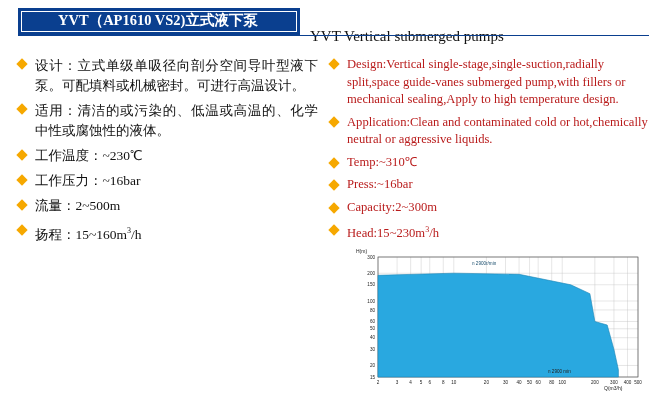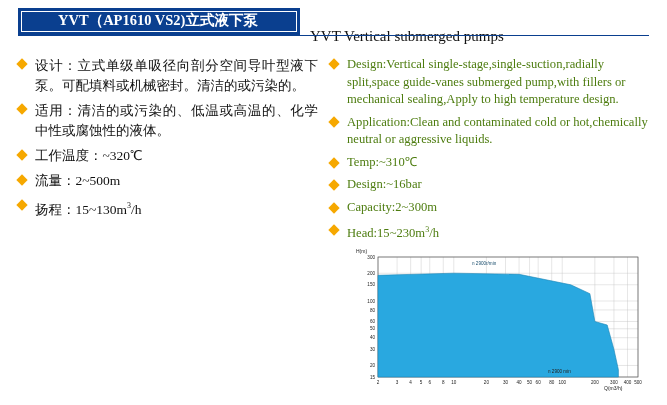--- a/index.html
+++ b/index.html
@@ -113,21 +113,21 @@
     font-family: "Liberation Serif", serif;
     font-size: 13.5px;
     line-height: 20px;
     color: #111111;
     text-align: justify;
   }
   .txt-en {
     font-family: "Liberation Serif", serif;
     font-size: 12.6px;
     line-height: 17.5px;
-    color: #4d7c0f;
+    color: #b91c1c;
     text-align: left;
   }
   sup {
     font-size: 8px;
     vertical-align: super;
   }
 
   
   .chart-wrap {
     position: absolute;
@@ -149,42 +149,46 @@
   </div>
   <div class="header-title-cn">YVT（AP1610  VS2)立式液下泵</div>
   <div class="header-title-en">YVT Vertical submerged pumps</div>
   <div class="header-rule"></div>
 </div>
 
 <div class="col col-left">
 
   <div class="item">
     <span class="bullet"></span>
-    <div class="txt-cn">设计：立式单级单吸径向剖分空间导叶型液下泵。可配填料或机械密封。清洁的或污染的。</div>
+    <div class="txt-cn">设计：立式单级单吸径向剖分空间导叶型液下泵。可配填料或机械密封。可进行高温设计。</div>
   </div>
 
   <div class="item">
     <span class="bullet"></span>
     <div class="txt-cn">适用：清洁的或污染的、低温或高温的、化学中性或腐蚀性的液体。</div>
   </div>
 
   <div class="item">
     <span class="bullet small"></span>
-    <div class="txt-cn">工作温度：~320℃</div>
-  </div>
-
+    <div class="txt-cn">工作温度：~230℃</div>
+  </div>
+
+  <div class="item">
+    <span class="bullet small"></span>
+    <div class="txt-cn">工作压力：~16bar</div>
+  </div>
 
   <div class="item">
     <span class="bullet small"></span>
     <div class="txt-cn">流量：2~500m</div>
   </div>
 
   <div class="item">
     <span class="bullet small"></span>
-    <div class="txt-cn"><span>扬程：15~130m</span><sup>3</sup><span>/h</span></div>
+    <div class="txt-cn"><span>扬程：15~160m</span><sup>3</sup><span>/h</span></div>
   </div>
 
 </div>
 
 <div class="col col-right">
 
   <div class="item">
     <span class="bullet"></span>
     <div class="txt-en">Design:Vertical single-stage,single-suction,radially split,space guide-vanes submerged pump,with fillers or mechanical sealing,Apply to high temperature design.</div>
   </div>
@@ -194,21 +198,21 @@
     <div class="txt-en">Application:Clean and contaminated cold or hot,chemically neutral or aggressive liquids.</div>
   </div>
 
   <div class="item">
     <span class="bullet small"></span>
     <div class="txt-en">Temp:~310℃</div>
   </div>
 
   <div class="item">
     <span class="bullet small"></span>
-    <div class="txt-en">Design:~16bar</div>
+    <div class="txt-en">Press:~16bar</div>
   </div>
 
   <div class="item">
     <span class="bullet small"></span>
     <div class="txt-en">Capacity:2~300m</div>
   </div>
 
   <div class="item">
     <span class="bullet small"></span>
     <div class="txt-en"><span>Head:15~230m</span><sup>3</sup><span>/h</span></div>

